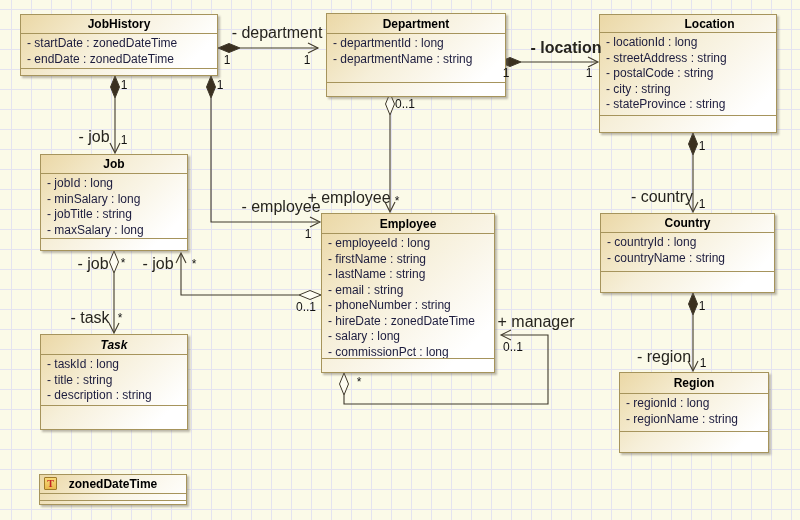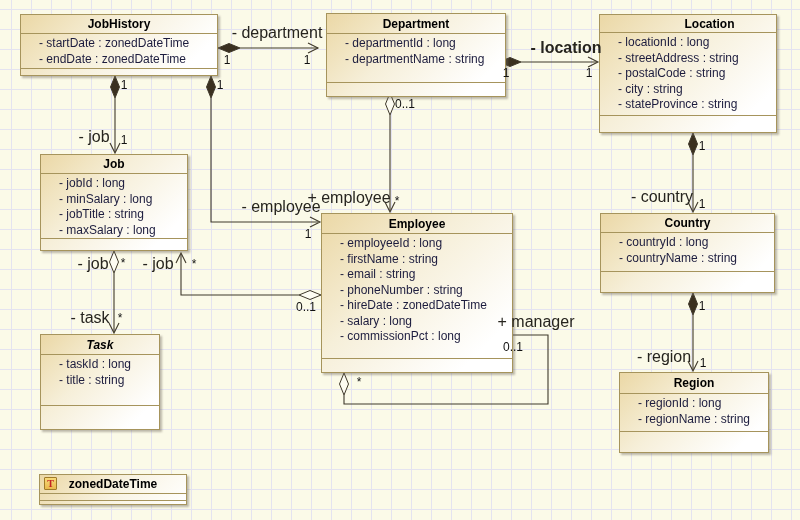--- a/index.html
+++ b/index.html
@@ -23,21 +23,21 @@
   }
   .uml-title{
     border-bottom:1px solid #A6945C;
     display:flex;align-items:center;justify-content:center;
     font-weight:bold;font-size:12px;color:#000;flex:none;
   }
   .uml-title.italic{font-style:italic;}
   .uml-attrs{flex:1;overflow:hidden;padding-top:2px;}
   .uml-attr{
     font-size:12px;line-height:15.5px;color:#1C1C3E;
-    padding-left:6px;white-space:nowrap;margin-left:12px;
+    padding-left:6px;white-space:nowrap;
   }
   .uml-empty{border-top:1px solid #A6945C;flex:none;}
   .uml-datatype{
     position:absolute;left:39px;top:474px;width:148px;height:31px;
     border:1px solid #A6945C;
     background:linear-gradient(135deg,#EBD8A6 0%,#F9F4E4 55%,#FFFFFF 100%);
     box-shadow:2px 2px 2px rgba(110,105,90,.45);
     display:flex;flex-direction:column;box-sizing:border-box;
   }
   .dt-titlerow{
@@ -126,46 +126,48 @@
       <div class="uml-class" style="left: 40px; top: 154px; width: 148px; height: 97px;">
         <div class="uml-title" style="height: 18px;">Job</div>
         <div class="uml-attrs">
           <div class="uml-attr">- jobId : long</div>
           <div class="uml-attr">- minSalary : long</div>
           <div class="uml-attr">- jobTitle : string</div>
           <div class="uml-attr">- maxSalary : long</div>
         </div>
         <div class="uml-empty" style="height: 11px;"></div>
       </div>
-      <div class="uml-class" style="left: 321px; top: 213px; width: 192px; height: 160px;">
+      <div class="uml-class" style="left: 321px; top: 213px; width: 174px; height: 160px;">
         <div class="uml-title" style="height: 19px;">Employee</div>
         <div class="uml-attrs">
           <div class="uml-attr">- employeeId : long</div>
           <div class="uml-attr">- firstName : string</div>
+          <div class="uml-attr">- lastName : string</div>
           <div class="uml-attr">- email : string</div>
           <div class="uml-attr">- phoneNumber : string</div>
           <div class="uml-attr">- hireDate : zonedDateTime</div>
           <div class="uml-attr">- salary : long</div>
           <div class="uml-attr">- commissionPct : long</div>
         </div>
         <div class="uml-empty" style="height: 13px;"></div>
       </div>
       <div class="uml-class" style="left: 600px; top: 213px; width: 175px; height: 80px;">
         <div class="uml-title" style="height: 18px;">Country</div>
         <div class="uml-attrs">
           <div class="uml-attr">- countryId : long</div>
           <div class="uml-attr">- countryName : string</div>
         </div>
         <div class="uml-empty" style="height: 20px;"></div>
       </div>
-      <div class="uml-class" style="left: 40px; top: 334px; width: 120px; height: 96px;">
+      <div class="uml-class" style="left: 40px; top: 334px; width: 148px; height: 96px;">
         <div class="uml-title italic" style="height: 19px;">Task</div>
         <div class="uml-attrs">
           <div class="uml-attr">- taskId : long</div>
           <div class="uml-attr">- title : string</div>
+          <div class="uml-attr">- description : string</div>
         </div>
         <div class="uml-empty" style="height: 23px;"></div>
       </div>
       <div class="uml-class" style="left: 619px; top: 372px; width: 150px; height: 81px;">
         <div class="uml-title" style="height: 20px;">Region</div>
         <div class="uml-attrs">
           <div class="uml-attr">- regionId : long</div>
           <div class="uml-attr">- regionName : string</div>
         </div>
         <div class="uml-empty" style="height: 20px;"></div>

